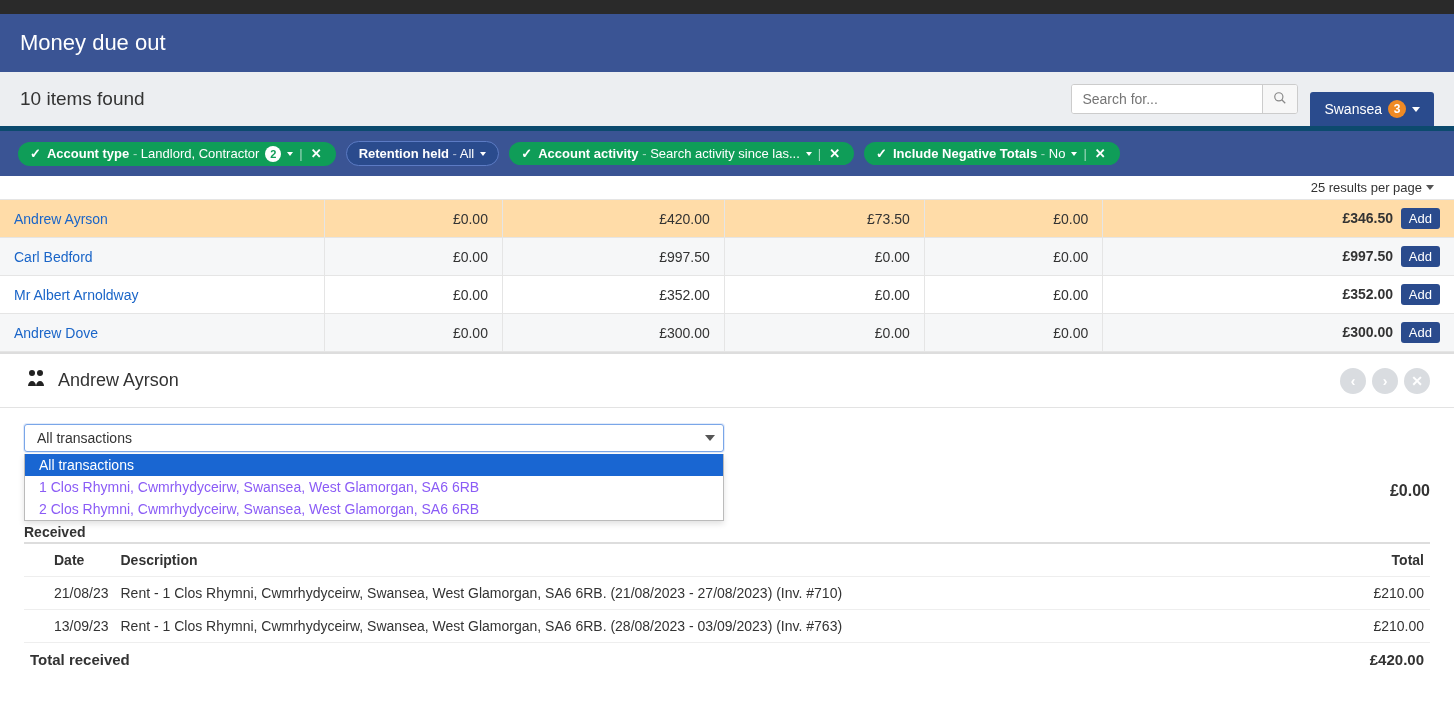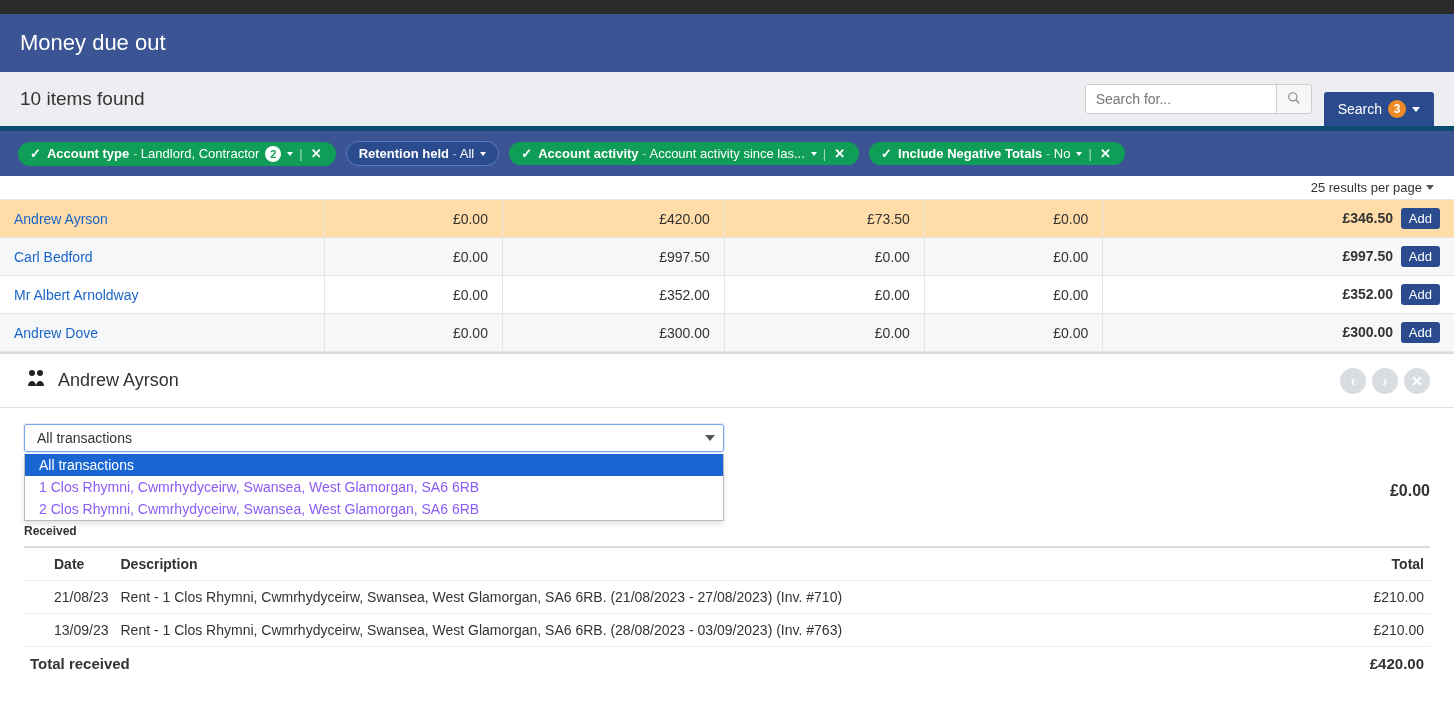--- a/index.html
+++ b/index.html
@@ -240,23 +240,23 @@
   .balance-row {
     display: flex;
     justify-content: flex-end;
     font-size: 16px;
     font-weight: 700;
     margin-top: 30px;
   }
   
   .section-label {
     font-weight: 700;
-    font-size: 12px;
+    font-size: 14px;
     margin-top: 24px;
-    margin-bottom: 8px;
+    margin-bottom: 2px;
   }
   
   .received-table { width: 100%; border-collapse: collapse; margin-top: 2px; }
   .received-table th, .received-table td {
     text-align: left;
     padding: 8px 6px;
     font-size: 14px;
     border-top: 1px solid #eee;
   }
   .received-table th { color: #333; font-weight: 600; border-top: 2px solid #ddd; }
@@ -289,21 +289,21 @@
       <button class="search-btn">
         <span>
           <svg width="14" height="14" viewBox="0 0 24 24" fill="none" stroke="#888" stroke-width="2">
               <circle cx="10" cy="10" r="7"></circle>
               <line x1="21" y1="21" x2="15" y2="15"></line>
             </svg>
         </span>
       </button>
     </div>
     <div class="filters-btn">
-      <span>Search</span>
+      <span>Swansea</span>
       <span class="badge-orange">3</span>
       <span class="caret-down"></span>
     </div>
   </div>
 </div>
 
 <div class="filter-bar">
   <div class="pill green">
     <span class="check">✓</span>
     <span><b>Account type</b> <span class="sep">-</span> <span>Landlord, Contractor</span></span>
@@ -311,21 +311,21 @@
     <span class="mini-caret"></span>
     <span class="sep">|</span>
     <span class="x">✕</span>
   </div>
   <div class="pill navy">
     <span><b>Retention held</b> <span class="sep">-</span> <span>All</span></span>
     <span class="mini-caret"></span>
   </div>
   <div class="pill green">
     <span class="check">✓</span>
-    <span><b>Account activity</b> <span class="sep">-</span> <span>Account activity since las...</span></span>
+    <span><b>Account activity</b> <span class="sep">-</span> <span>Search activity since las...</span></span>
     <span class="mini-caret"></span>
     <span class="sep">|</span>
     <span class="x">✕</span>
   </div>
   <div class="pill green">
     <span class="check">✓</span>
     <span><b>Include Negative Totals</b> <span class="sep">-</span> <span>No</span></span>
     <span class="mini-caret"></span>
     <span class="sep">|</span>
     <span class="x">✕</span>

